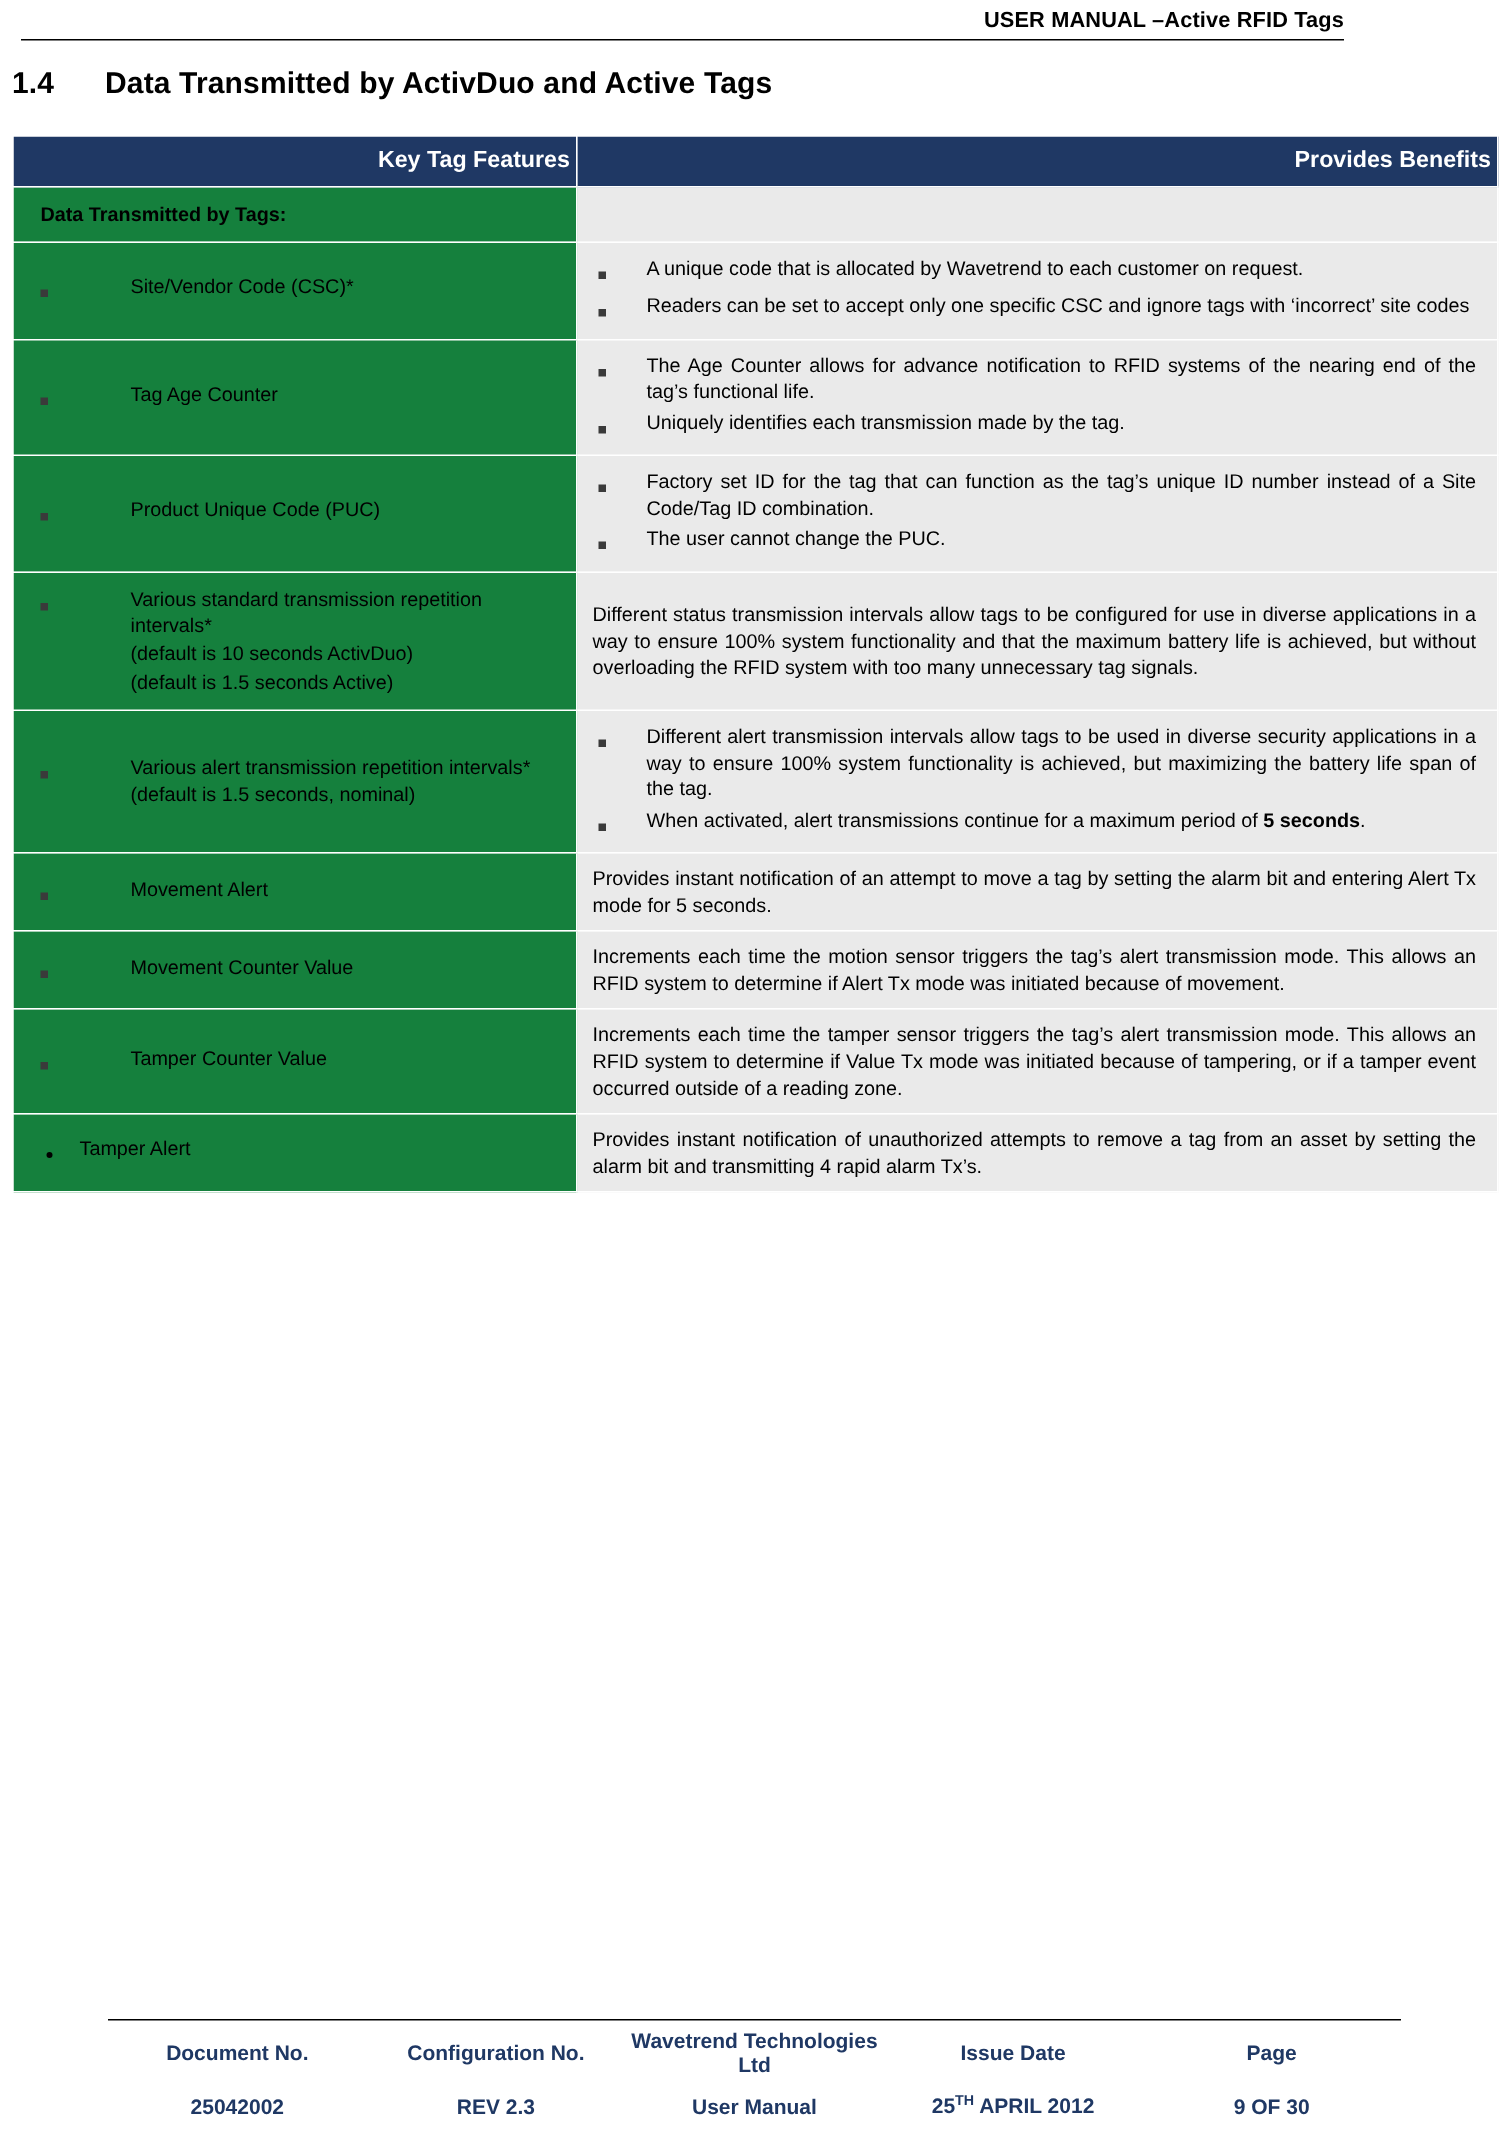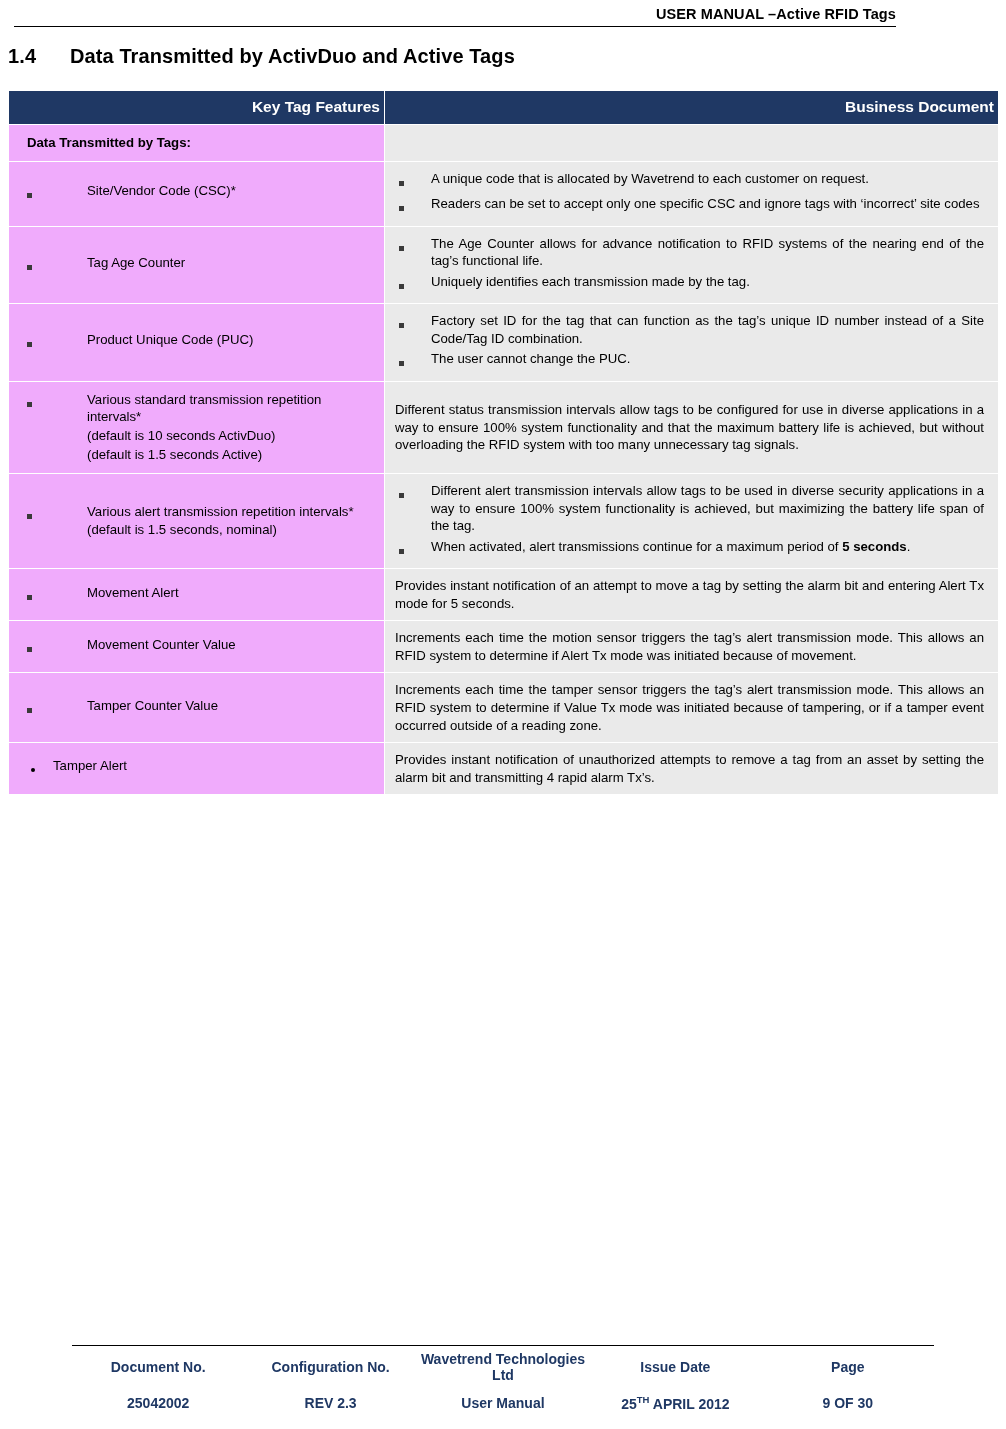--- a/index.html
+++ b/index.html
@@ -69,21 +69,21 @@
     padding: 7px 4px 8px 4px;
     border: 1px solid #ffffff;
   }
   table.main td {
     vertical-align: middle;
     border: 1px solid #ffffff;
     font-size: 13.2px;
     line-height: 1.33;
   }
   td.left {
-    background: #f0abfc;
+    background: #15803d;
     padding: 9px 10px 9px 18px;
   }
   td.right {
     background: #eaeaea;
     padding: 8px 14px 8px 10px;
   }
   td.right.blank { padding: 0; height: 24px; }
 
   .sq {
     display: inline-block;
@@ -183,21 +183,21 @@
 
   <div class="tbl-wrap">
     <table class="main">
       <colgroup>
           <col class="c1">
           <col class="c2">
         </colgroup>
       <thead>
         <tr>
           <th>Key Tag Features</th>
-          <th>Business Document</th>
+          <th>Provides Benefits</th>
         </tr>
       </thead>
       <tbody>
 
         <tr>
           <td class="left">
             <div class="bold">Data Transmitted by Tags:</div>
           </td>
           <td class="right blank"></td>
         </tr>

